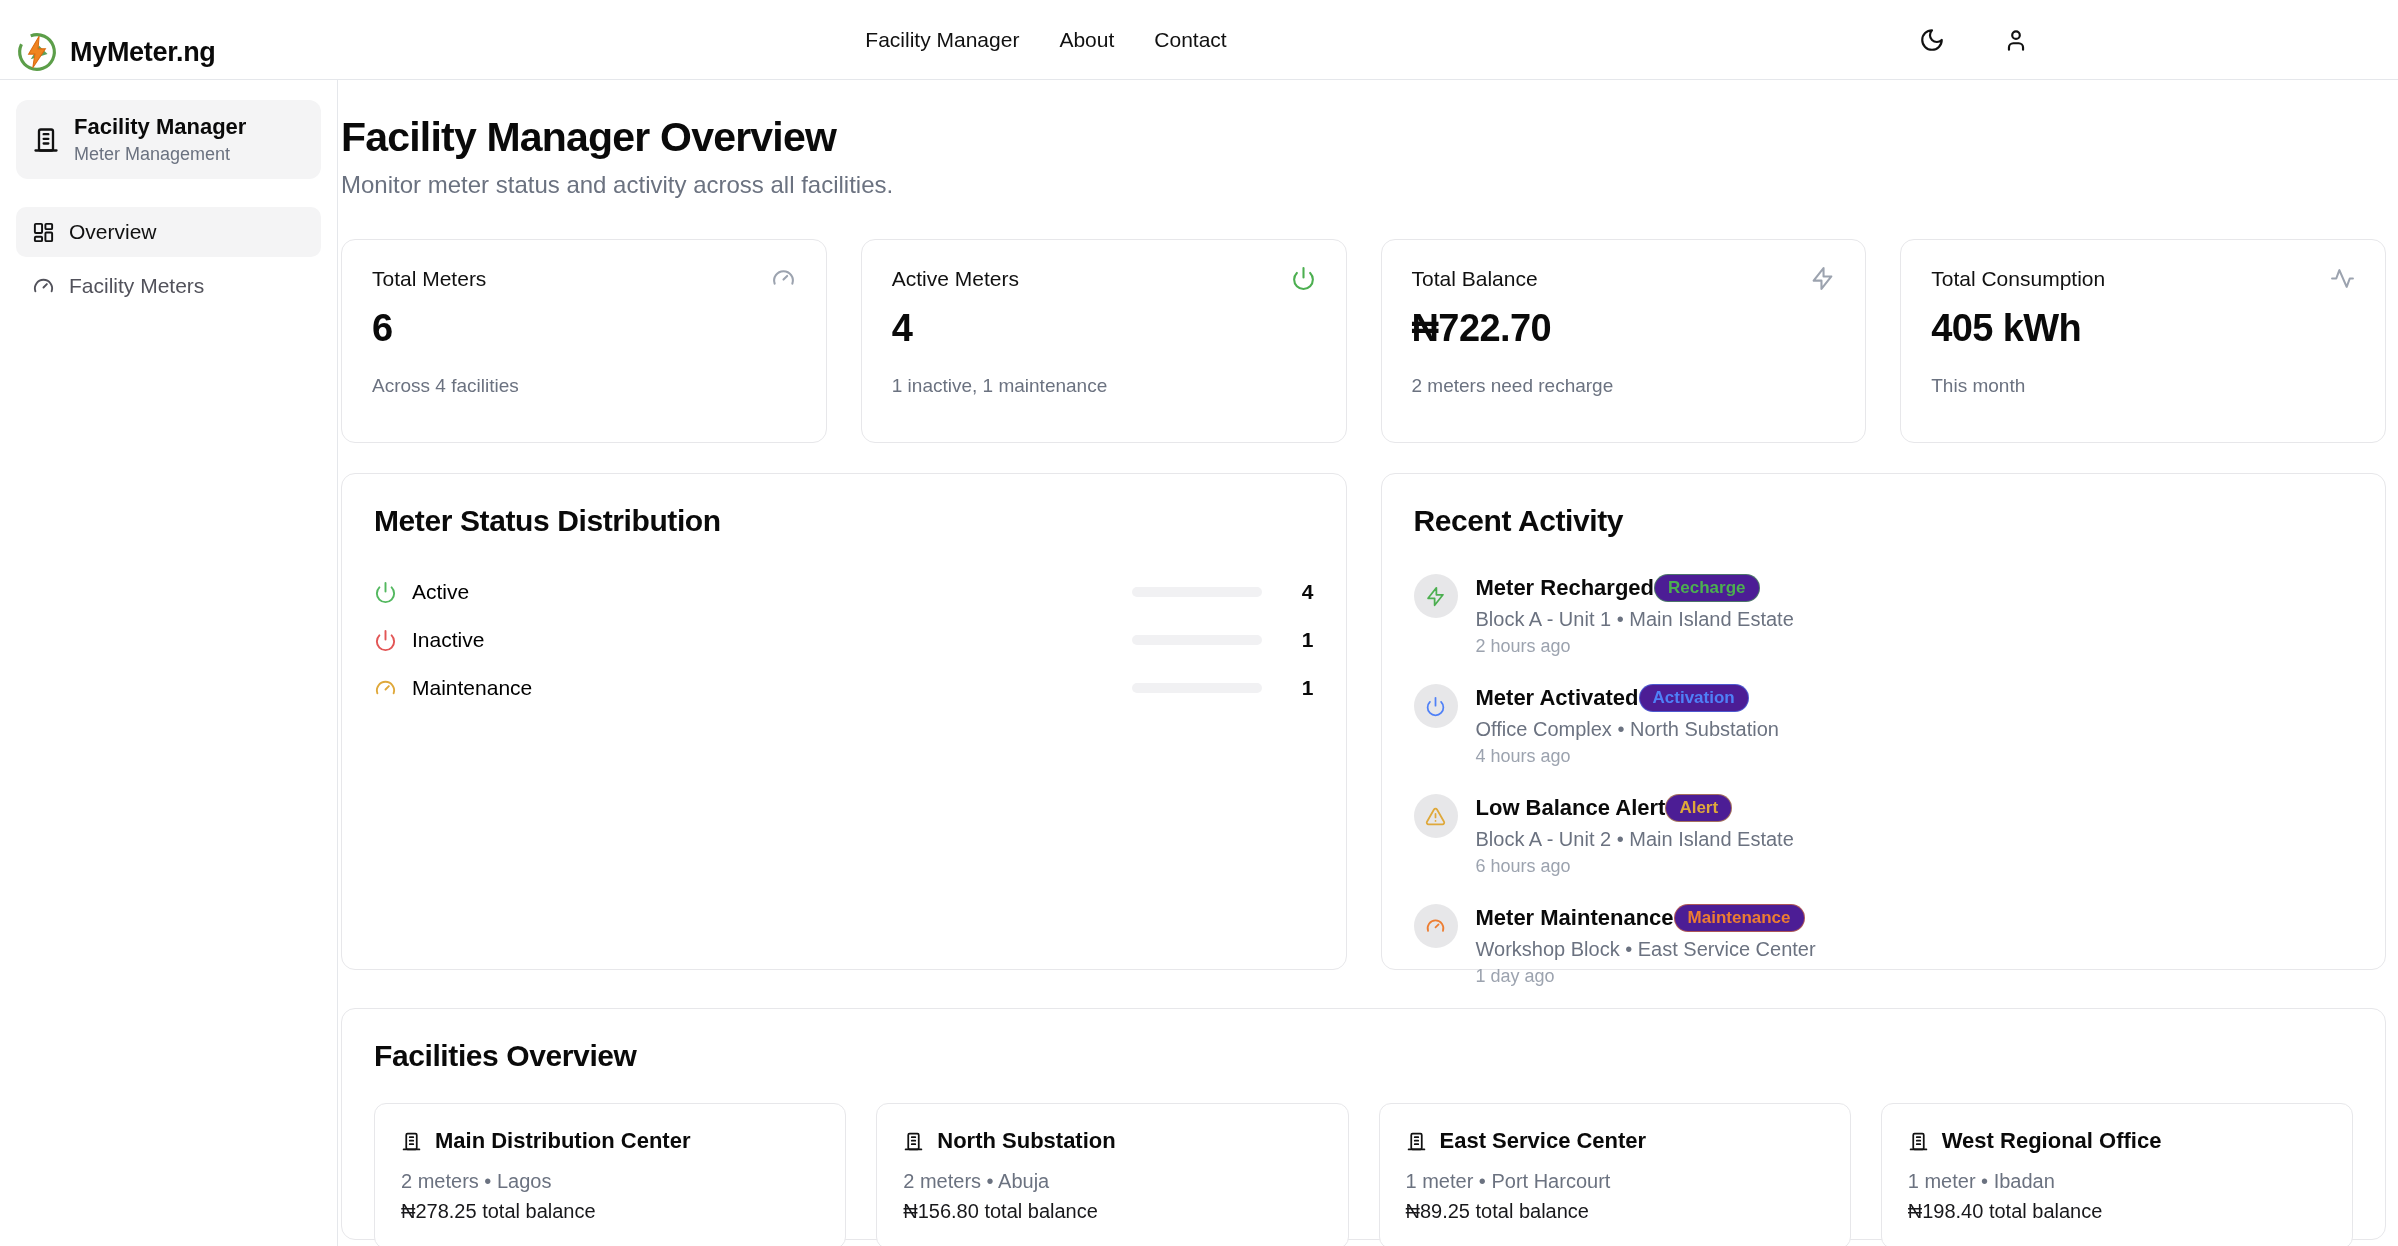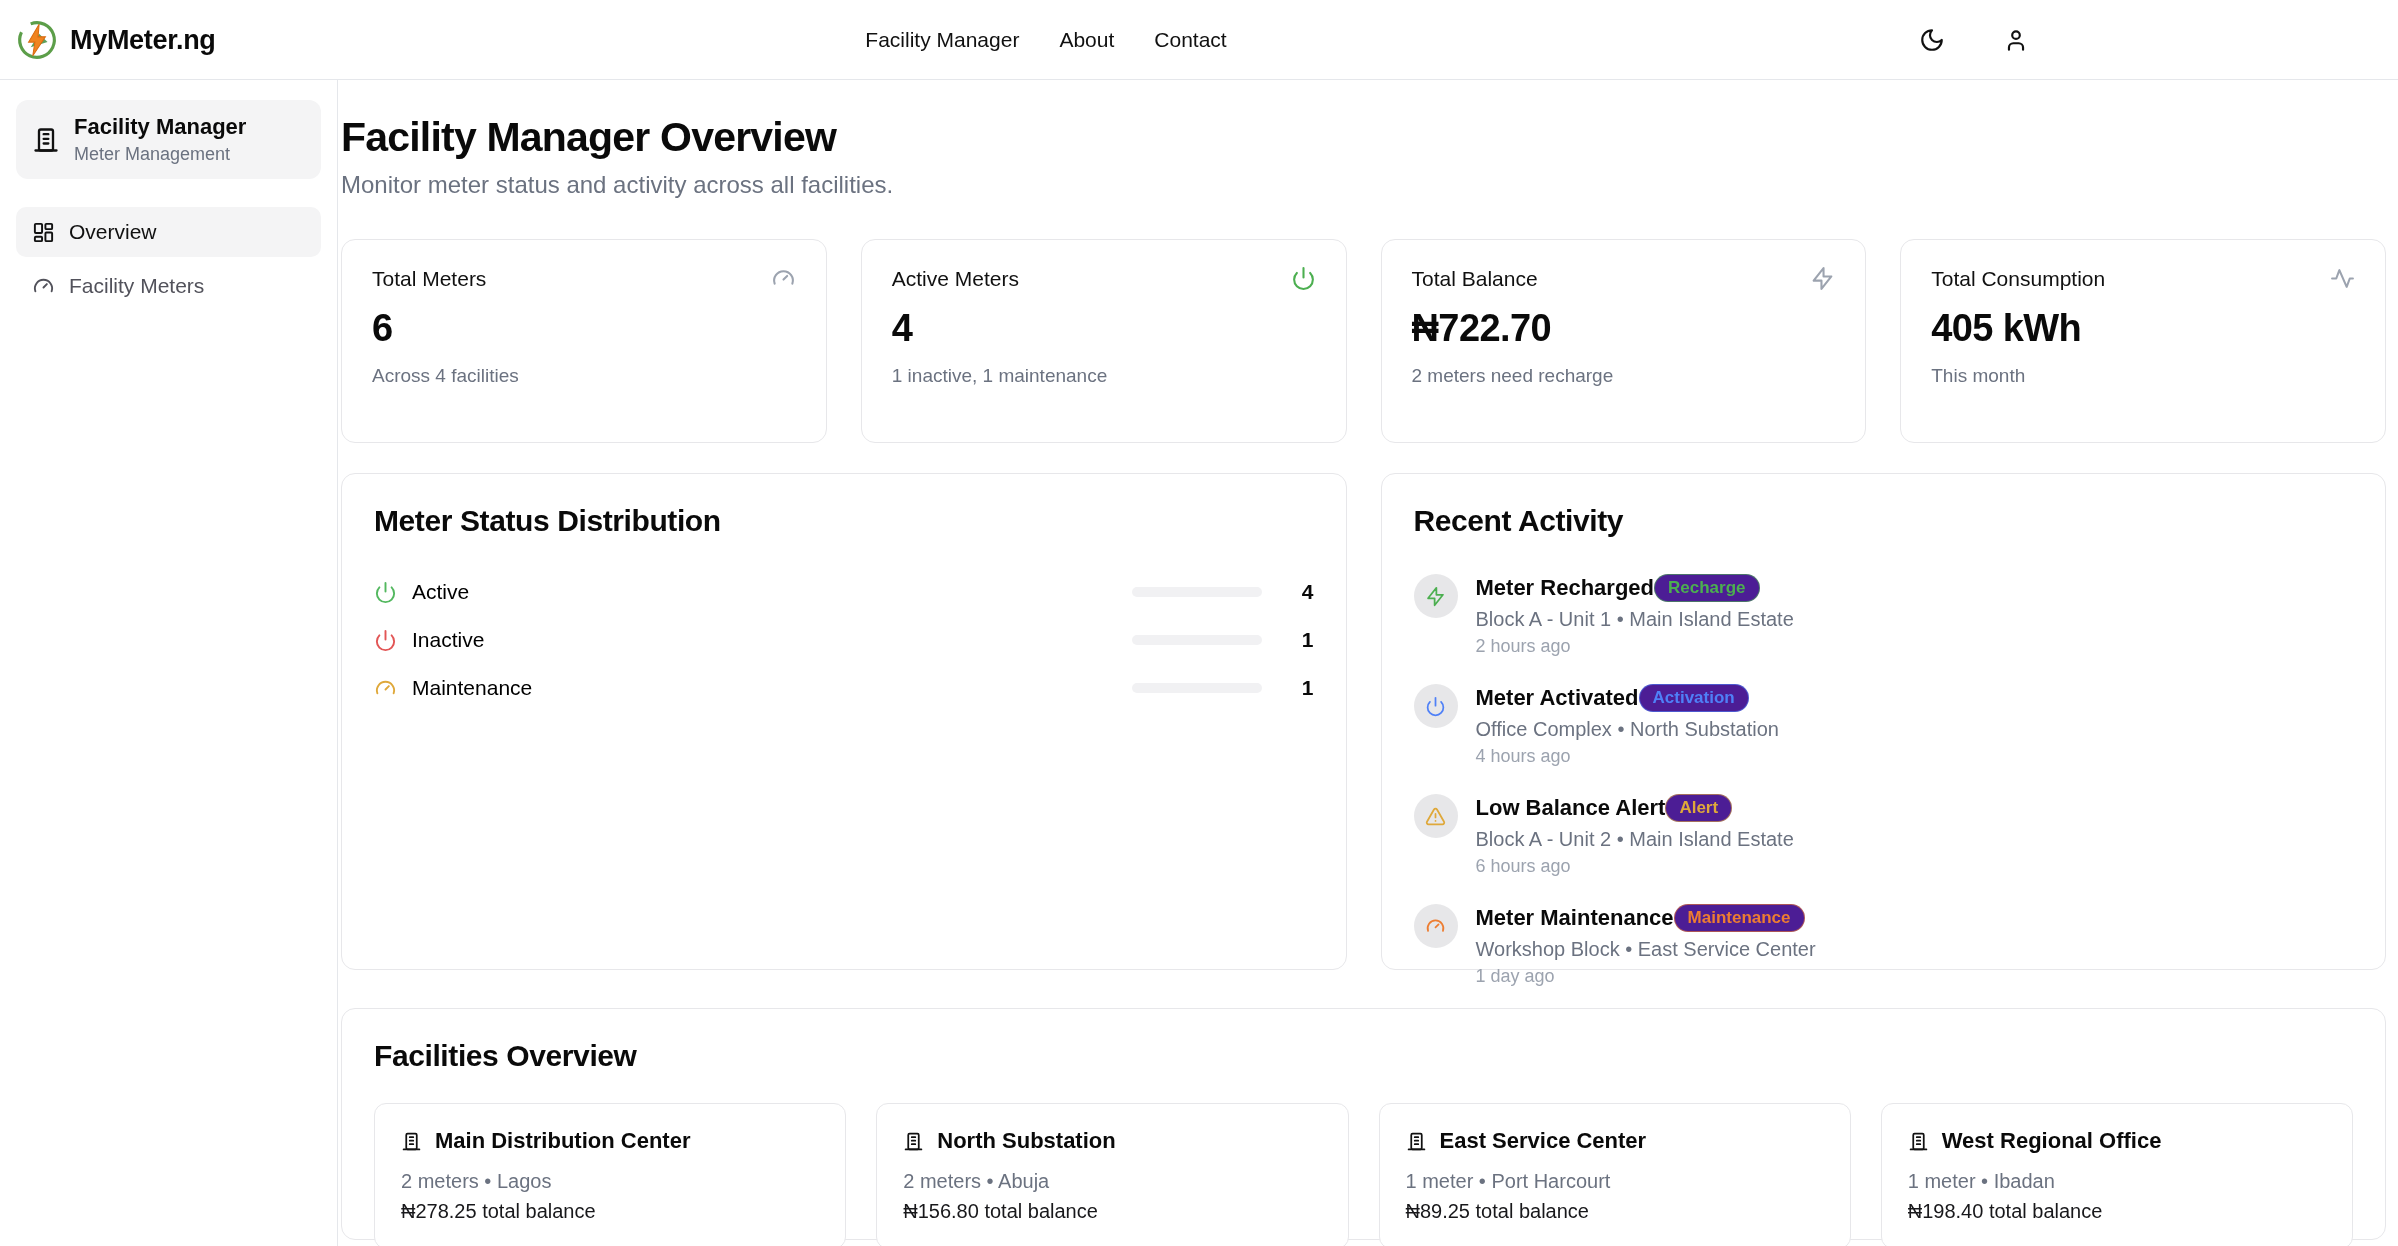--- a/index.html
+++ b/index.html
@@ -1,21 +1,21 @@
 <!DOCTYPE html>
 <html><head>
 <meta charset="utf-8">
 <style>
   * { margin:0; padding:0; box-sizing:border-box; }
   html,body { width:2398px; height:1246px; background:#ffffff; overflow:hidden;
     font-family:"Liberation Sans", sans-serif; color:#0a0a0a; }
 
   
   .nav { position:relative; height:80px; border-bottom:1px solid #e5e7eb; background:#fff; }
-  .brand { position:absolute; left:16px; top:0; height:80px; display:flex; align-items:center; gap:12px; }
+  .brand { position:absolute; left:16px; top:12px; height:80px; display:flex; align-items:center; gap:12px; }
   .brand-logo { width:42px; height:42px; }
   .brand-name { font-size:27px; font-weight:700; letter-spacing:-0.3px; }
   .nav-links { position:absolute; left:1046px; top:0; transform:translateX(-50%);
     height:80px; display:flex; align-items:center; gap:40px; }
   .nav-link { font-size:21px; color:#111111; text-decoration:none; cursor:pointer; }
   .nav-actions { position:absolute; left:1912px; top:0; height:80px; display:flex; align-items:center; gap:44px; }
   .icon-btn { width:40px; height:40px; display:flex; align-items:center; justify-content:center;
     background:none; border:none; cursor:pointer; color:#111; }
   .icon-btn svg { width:26px; height:26px; }
 
@@ -36,21 +36,21 @@
   .content { flex:1; padding:34px 12px 0 3px; }
   .page-title { font-size:41px; font-weight:800; letter-spacing:-0.8px; line-height:1.15; }
   .page-subtitle { font-size:24px; color:#6b7280; margin-top:10px; }
 
   .stats-row { margin-top:40px; display:grid; grid-template-columns:repeat(4,1fr); gap:34px; }
   .stat-card { border:1px solid #e7e7ea; border-radius:14px; padding:26px 30px; height:204px; background:#fff; }
   .stat-head { display:flex; align-items:center; justify-content:space-between; }
   .stat-label { font-size:21px; font-weight:500; color:#111; }
   .stat-head svg { width:25px; height:25px; }
   .stat-value { font-size:38px; font-weight:800; letter-spacing:-0.6px; margin-top:16px; }
-  .stat-sub { font-size:19px; color:#6b7280; margin-top:15px; }
+  .stat-sub { font-size:19px; color:#6b7280; margin-top:25px; }
 
   .panels-row { margin-top:30px; display:grid; grid-template-columns:1fr 1fr; gap:34px; }
   .panel { border:1px solid #e7e7ea; border-radius:14px; padding:30px 32px; background:#fff; height:497px; }
   .panel-title { font-size:30px; font-weight:800; letter-spacing:-0.4px; }
 
   .status-list { margin-top:42px; }
   .status-row { display:flex; align-items:center; margin-bottom:24px; height:24px; }
   .status-row svg { width:23px; height:23px; flex:none; }
   .status-label { font-size:21px; color:#000000; margin-left:15px; }
   .status-spacer { flex:1; }

